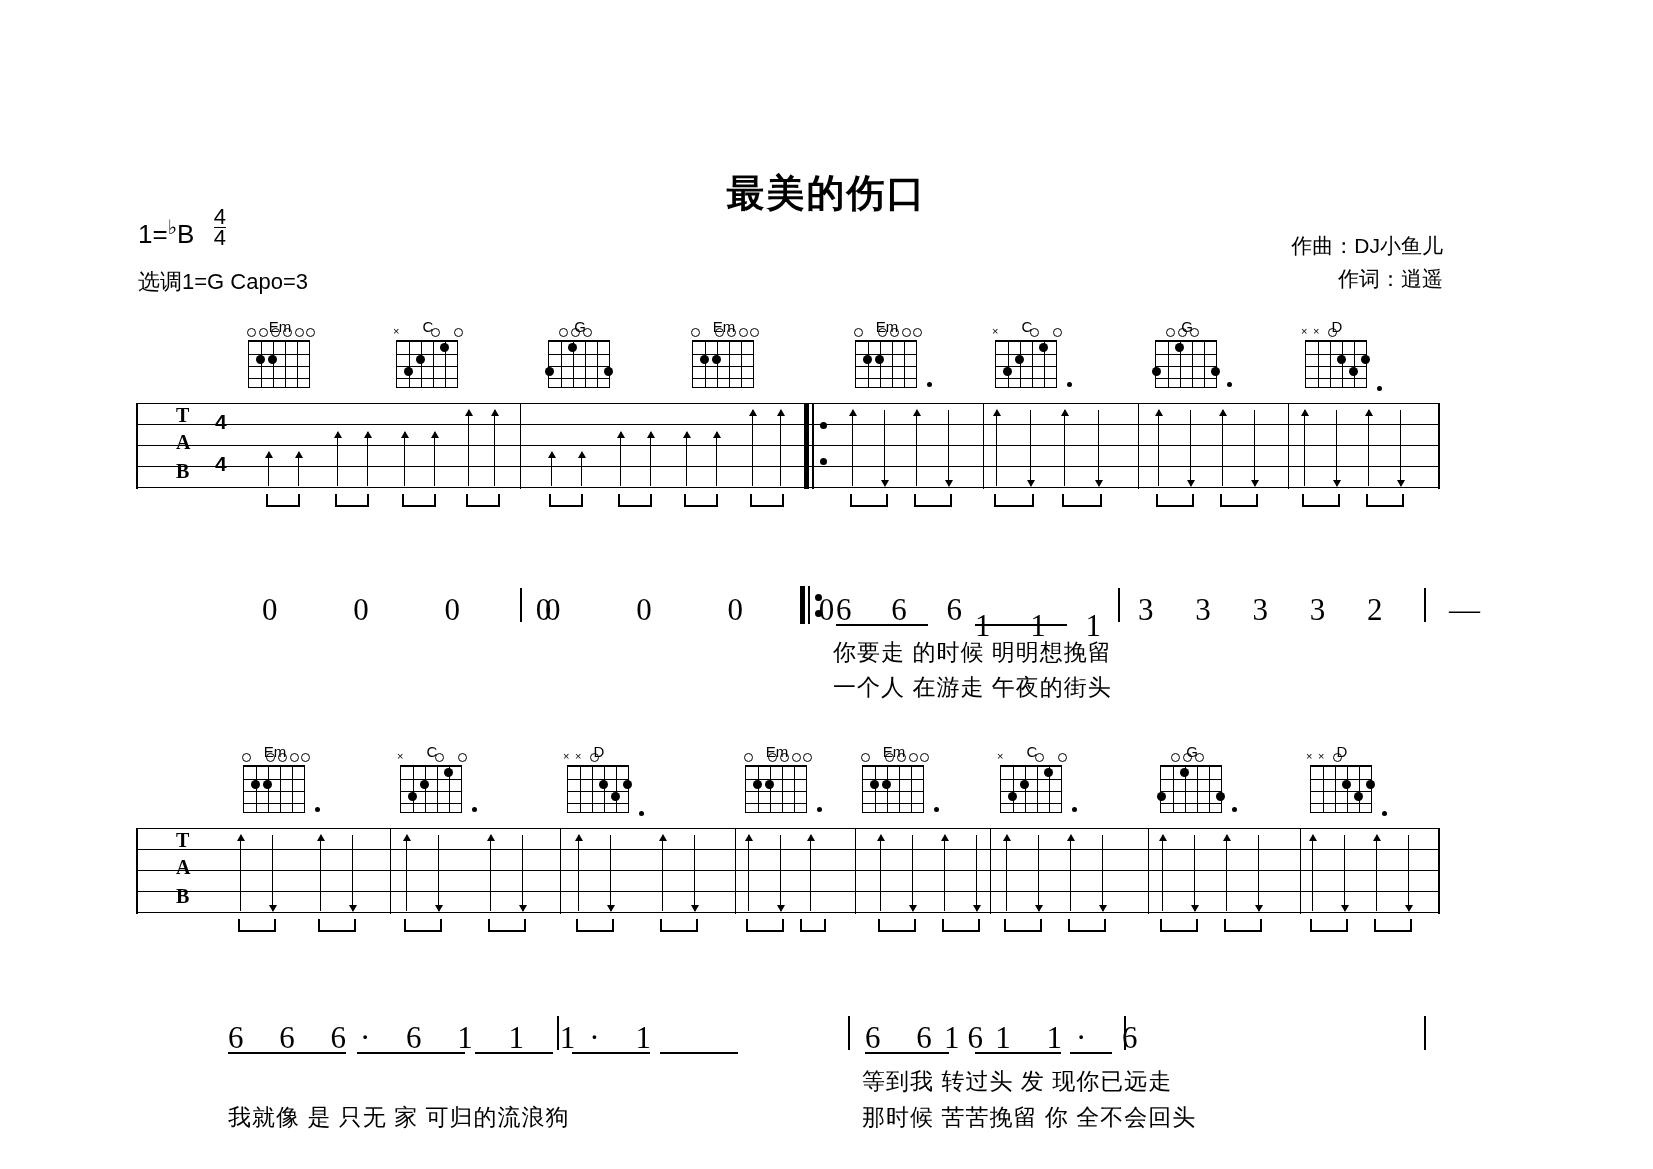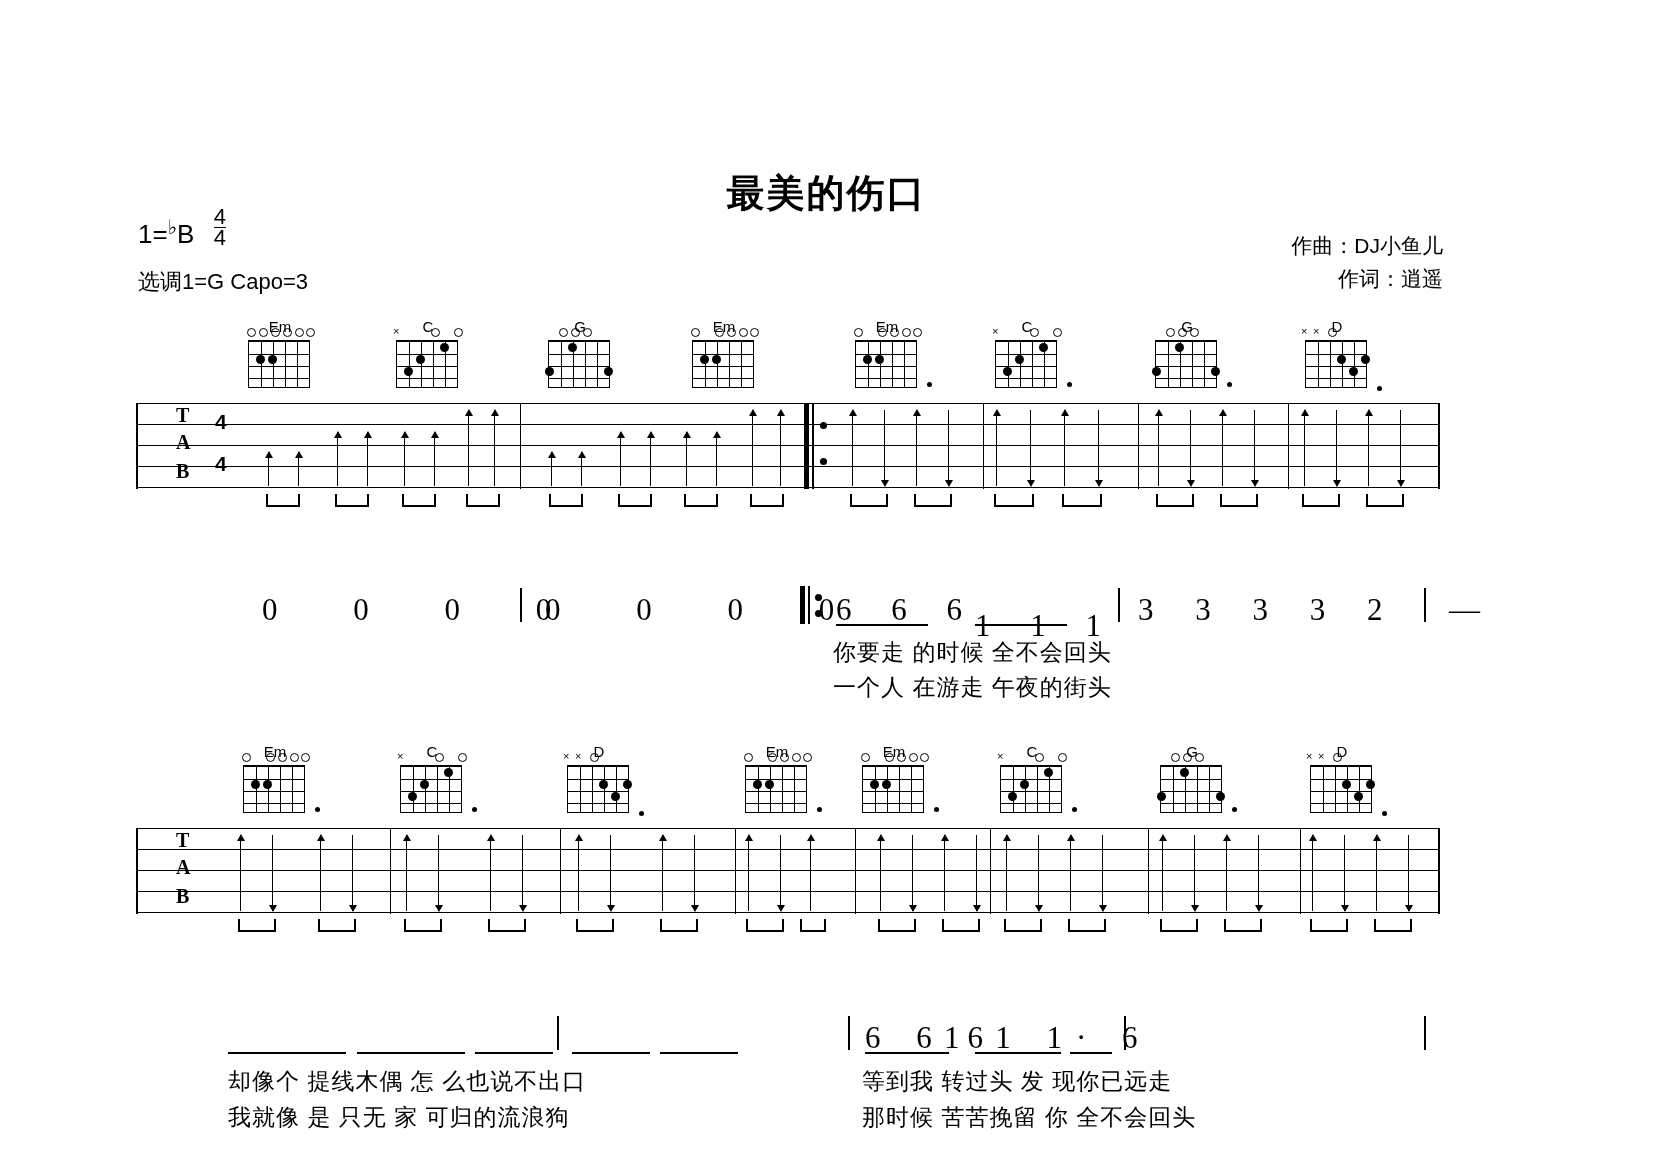--- a/index.html
+++ b/index.html
@@ -314,21 +314,21 @@
   <div class="repdot" style="left:815px;top:610px;"></div>
 
   <div class="notes" style="left:836px;top:592px;letter-spacing:16px;">6 6 6</div>
   <div style="position:absolute;left:836px;top:624px;width:92px;height:2px;background:#000;"></div>
   <div class="notes" style="left:975px;top:608px;letter-spacing:16px;text-align:right;">1 1 1</div>
   <div style="position:absolute;left:975px;top:624px;width:92px;height:2px;background:#000;"></div>
   <div class="nbar" style="left:1118px;top:588px;height:34px;"></div>
   <div class="notes" style="left:1138px;top:592px;letter-spacing:17px;">3 3 3 3 2 &nbsp;—</div>
   <div class="nbar" style="left:1424px;top:588px;height:34px;"></div>
 
-  <div class="lyric" style="left:833px;top:637px;">你要走  的时候   全不会回头</div>
+  <div class="lyric" style="left:833px;top:637px;">你要走  的时候   明明想挽留</div>
   <div class="lyric" style="left:833px;top:672px;">一个人  在游走   午夜的街头</div>
 
   <div class="chordbox" style="left:243px;top:765px;">
     <div class="cname">Em</div>
     <div class="grid">
       <div class="v" style="left:12px"></div>
         <div class="v" style="left:24px"></div>
         <div class="v" style="left:36px"></div>
         <div class="v" style="left:48px"></div>
       <div class="h" style="top:12px"></div>
@@ -541,33 +541,33 @@
   <div class="ubr" style="left:800px;top:919px;width:22px;"></div>
   <div class="ubr" style="left:878px;top:919px;width:34px;"></div>
   <div class="ubr" style="left:942px;top:919px;width:34px;"></div>
   <div class="ubr" style="left:1004px;top:919px;width:34px;"></div>
   <div class="ubr" style="left:1068px;top:919px;width:34px;"></div>
   <div class="ubr" style="left:1160px;top:919px;width:34px;"></div>
   <div class="ubr" style="left:1224px;top:919px;width:34px;"></div>
   <div class="ubr" style="left:1310px;top:919px;width:34px;"></div>
   <div class="ubr" style="left:1374px;top:919px;width:34px;"></div>
 
+  <div class="notes" style="left:228px;top:1020px;letter-spacing:14px;">6 6 6· 6 1 1 1· 1</div>
   <div style="position:absolute;left:228px;top:1052px;width:118px;height:2px;background:#000;"></div>
   <div style="position:absolute;left:357px;top:1052px;width:108px;height:2px;background:#000;"></div>
   <div style="position:absolute;left:475px;top:1052px;width:78px;height:2px;background:#000;"></div>
   <div class="nbar" style="left:557px;top:1016px;height:34px;"></div>
   <div style="position:absolute;left:572px;top:1052px;width:78px;height:2px;background:#000;"></div>
   <div style="position:absolute;left:660px;top:1052px;width:78px;height:2px;background:#000;"></div>
   <div class="nbar" style="left:848px;top:1016px;height:34px;"></div>
   <div class="notes" style="left:865px;top:1020px;letter-spacing:14px;">6 6 6</div>
   <div style="position:absolute;left:865px;top:1052px;width:84px;height:2px;background:#000;"></div>
   <div class="notes" style="left:944px;top:1020px;letter-spacing:14px;">1 1 1· 6</div>
   <div style="position:absolute;left:975px;top:1052px;width:86px;height:2px;background:#000;"></div>
   <div style="position:absolute;left:1070px;top:1052px;width:42px;height:2px;background:#000;"></div>
   <div class="nbar" style="left:1124px;top:1016px;height:34px;"></div>
   <div class="nbar" style="left:1424px;top:1016px;height:34px;"></div>
 
-  <div class="lyric" style="left:228px;top:1066px;">却像个  提线木偶  怎 么也说不出口</div>
   <div class="lyric" style="left:228px;top:1102px;">我就像  是  只无 家 可归的流浪狗</div>
   <div class="lyric" style="left:862px;top:1102px;">那时候  苦苦挽留  你 全不会回头</div>
   <div class="lyric" style="left:862px;top:1066px;">等到我  转过头  发  现你已远走</div>
 
 </div>
 
 </body></html>

